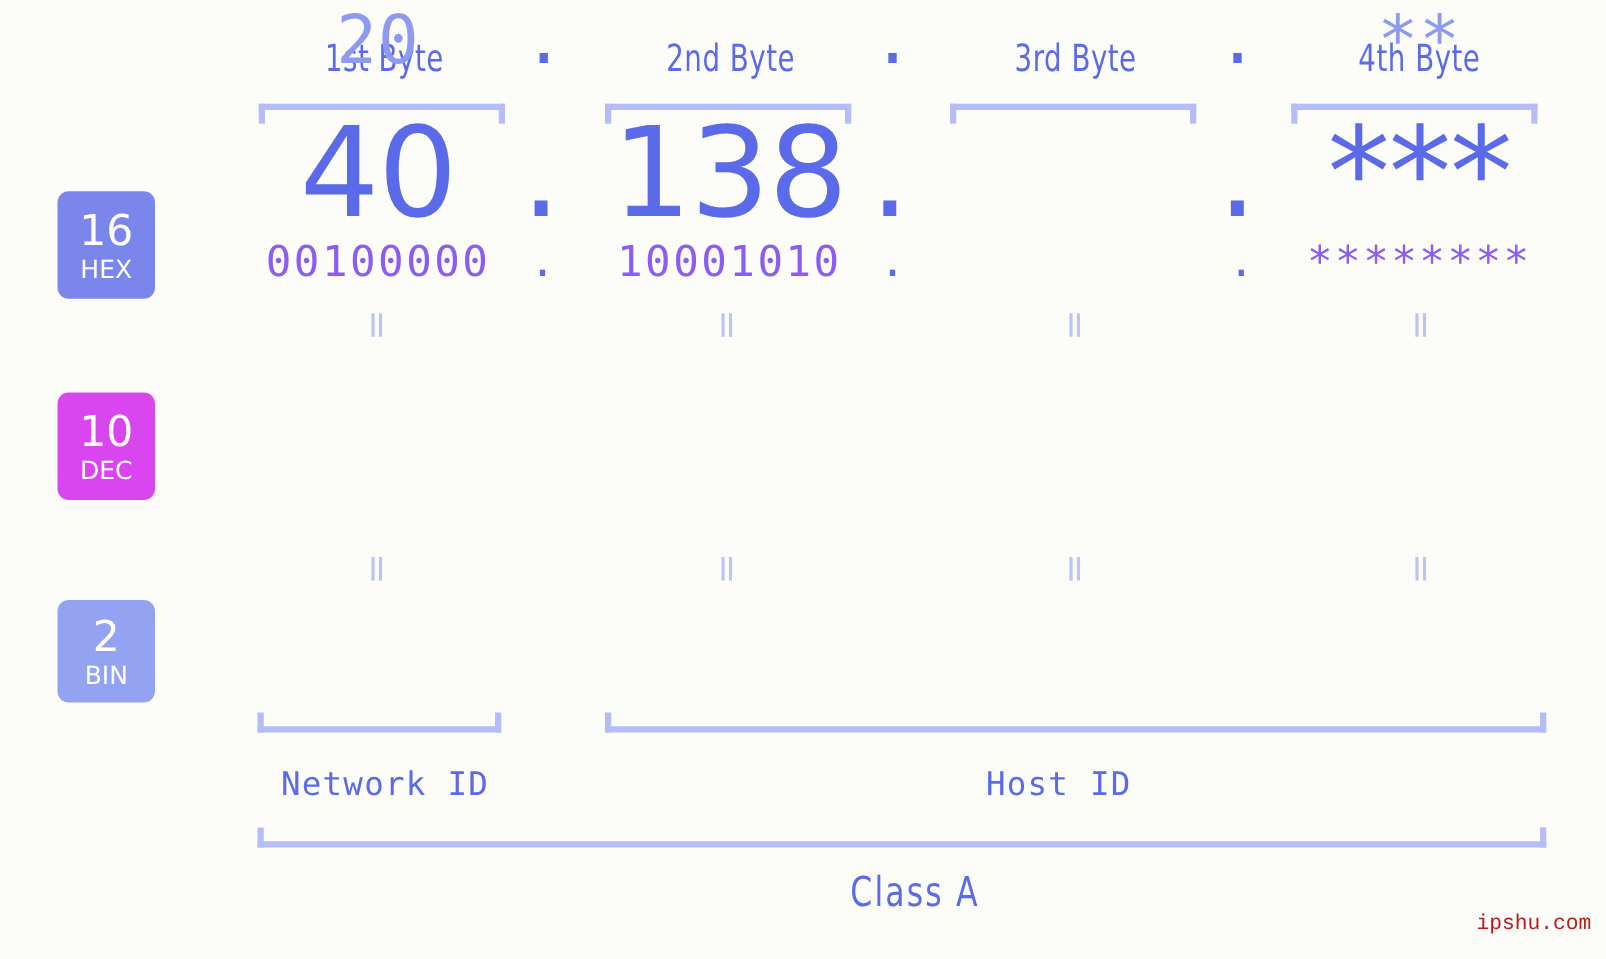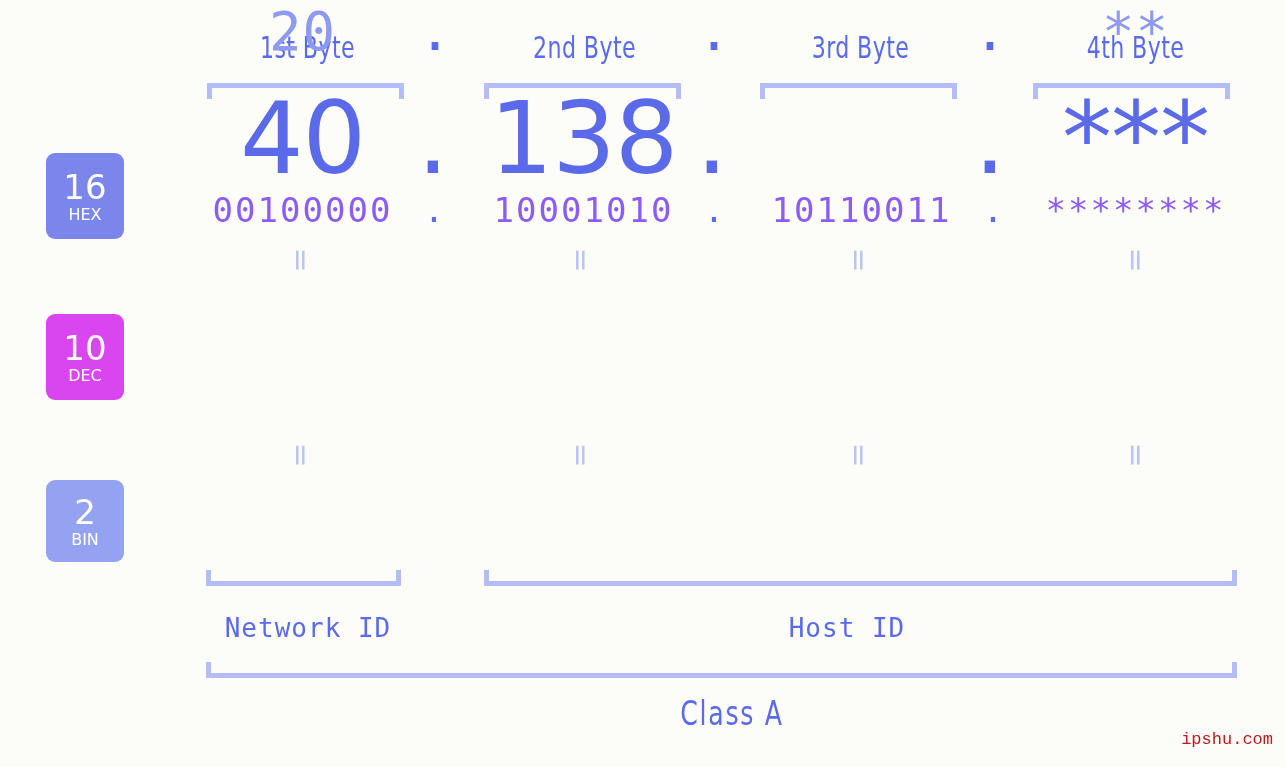--- a/index.html
+++ b/index.html
@@ -66,21 +66,21 @@
     justify-content: center;
     line-height: 1;
   }
   .badge .num {
     font-size: 34px;
     font-family: "DejaVu Sans", sans-serif;
     font-weight: 400;
     letter-spacing: 0px;
   }
   .badge .nm {
-    font-size: 16px;
+    font-size: 20px;
     margin-top: 3px;
     font-family: "DejaVu Sans", sans-serif;
     font-weight: 400;
   }
   #badge-hex { top: 153px; height: 86px; background: #7b86ec; }
   #badge-dec { top: 314px; height: 86px; background: #d946ef; }
   #badge-bin { top: 480px; height: 82px; background: #93a3f2; }
 
   
   #row-hex { top: 148px; height: 80px; }
@@ -225,21 +225,20 @@
   <div class="eq" style="left:281px; top:440px;">=</div>
   <div class="eq" style="left:561px; top:440px;">=</div>
   <div class="eq" style="left:839px; top:440px;">=</div>
   <div class="eq" style="left:1116px; top:440px;">=</div>
 
   <div id="row-bin">
     <div class="cell" style="position:absolute;left:155px;width:295px;">00100000</div>
     <div class="dot" style="position:absolute;left:404px;width:60px;">.</div>
     <div class="cell" style="position:absolute;left:436px;width:295px;">10001010</div>
     <div class="dot" style="position:absolute;left:684px;width:60px;">.</div>
-    <div class="cell" style="position:absolute;left:714px;width:295px;">10110011</div>
     <div class="dot" style="position:absolute;left:963px;width:60px;">.</div>
     <div class="cell" style="position:absolute;left:988px;width:295px;">********</div>
   </div>
 
   <div class="bracket-up" style="left:206px; width:195px; top:570px;"></div>
   <div class="bracket-up" style="left:484px; width:753px; top:570px;"></div>
 
   <div class="sec-label" style="left:203px; width:210px; top:613px;">Network ID</div>
   <div class="sec-label" style="left:742px; width:210px; top:613px;">Host ID</div>
 

